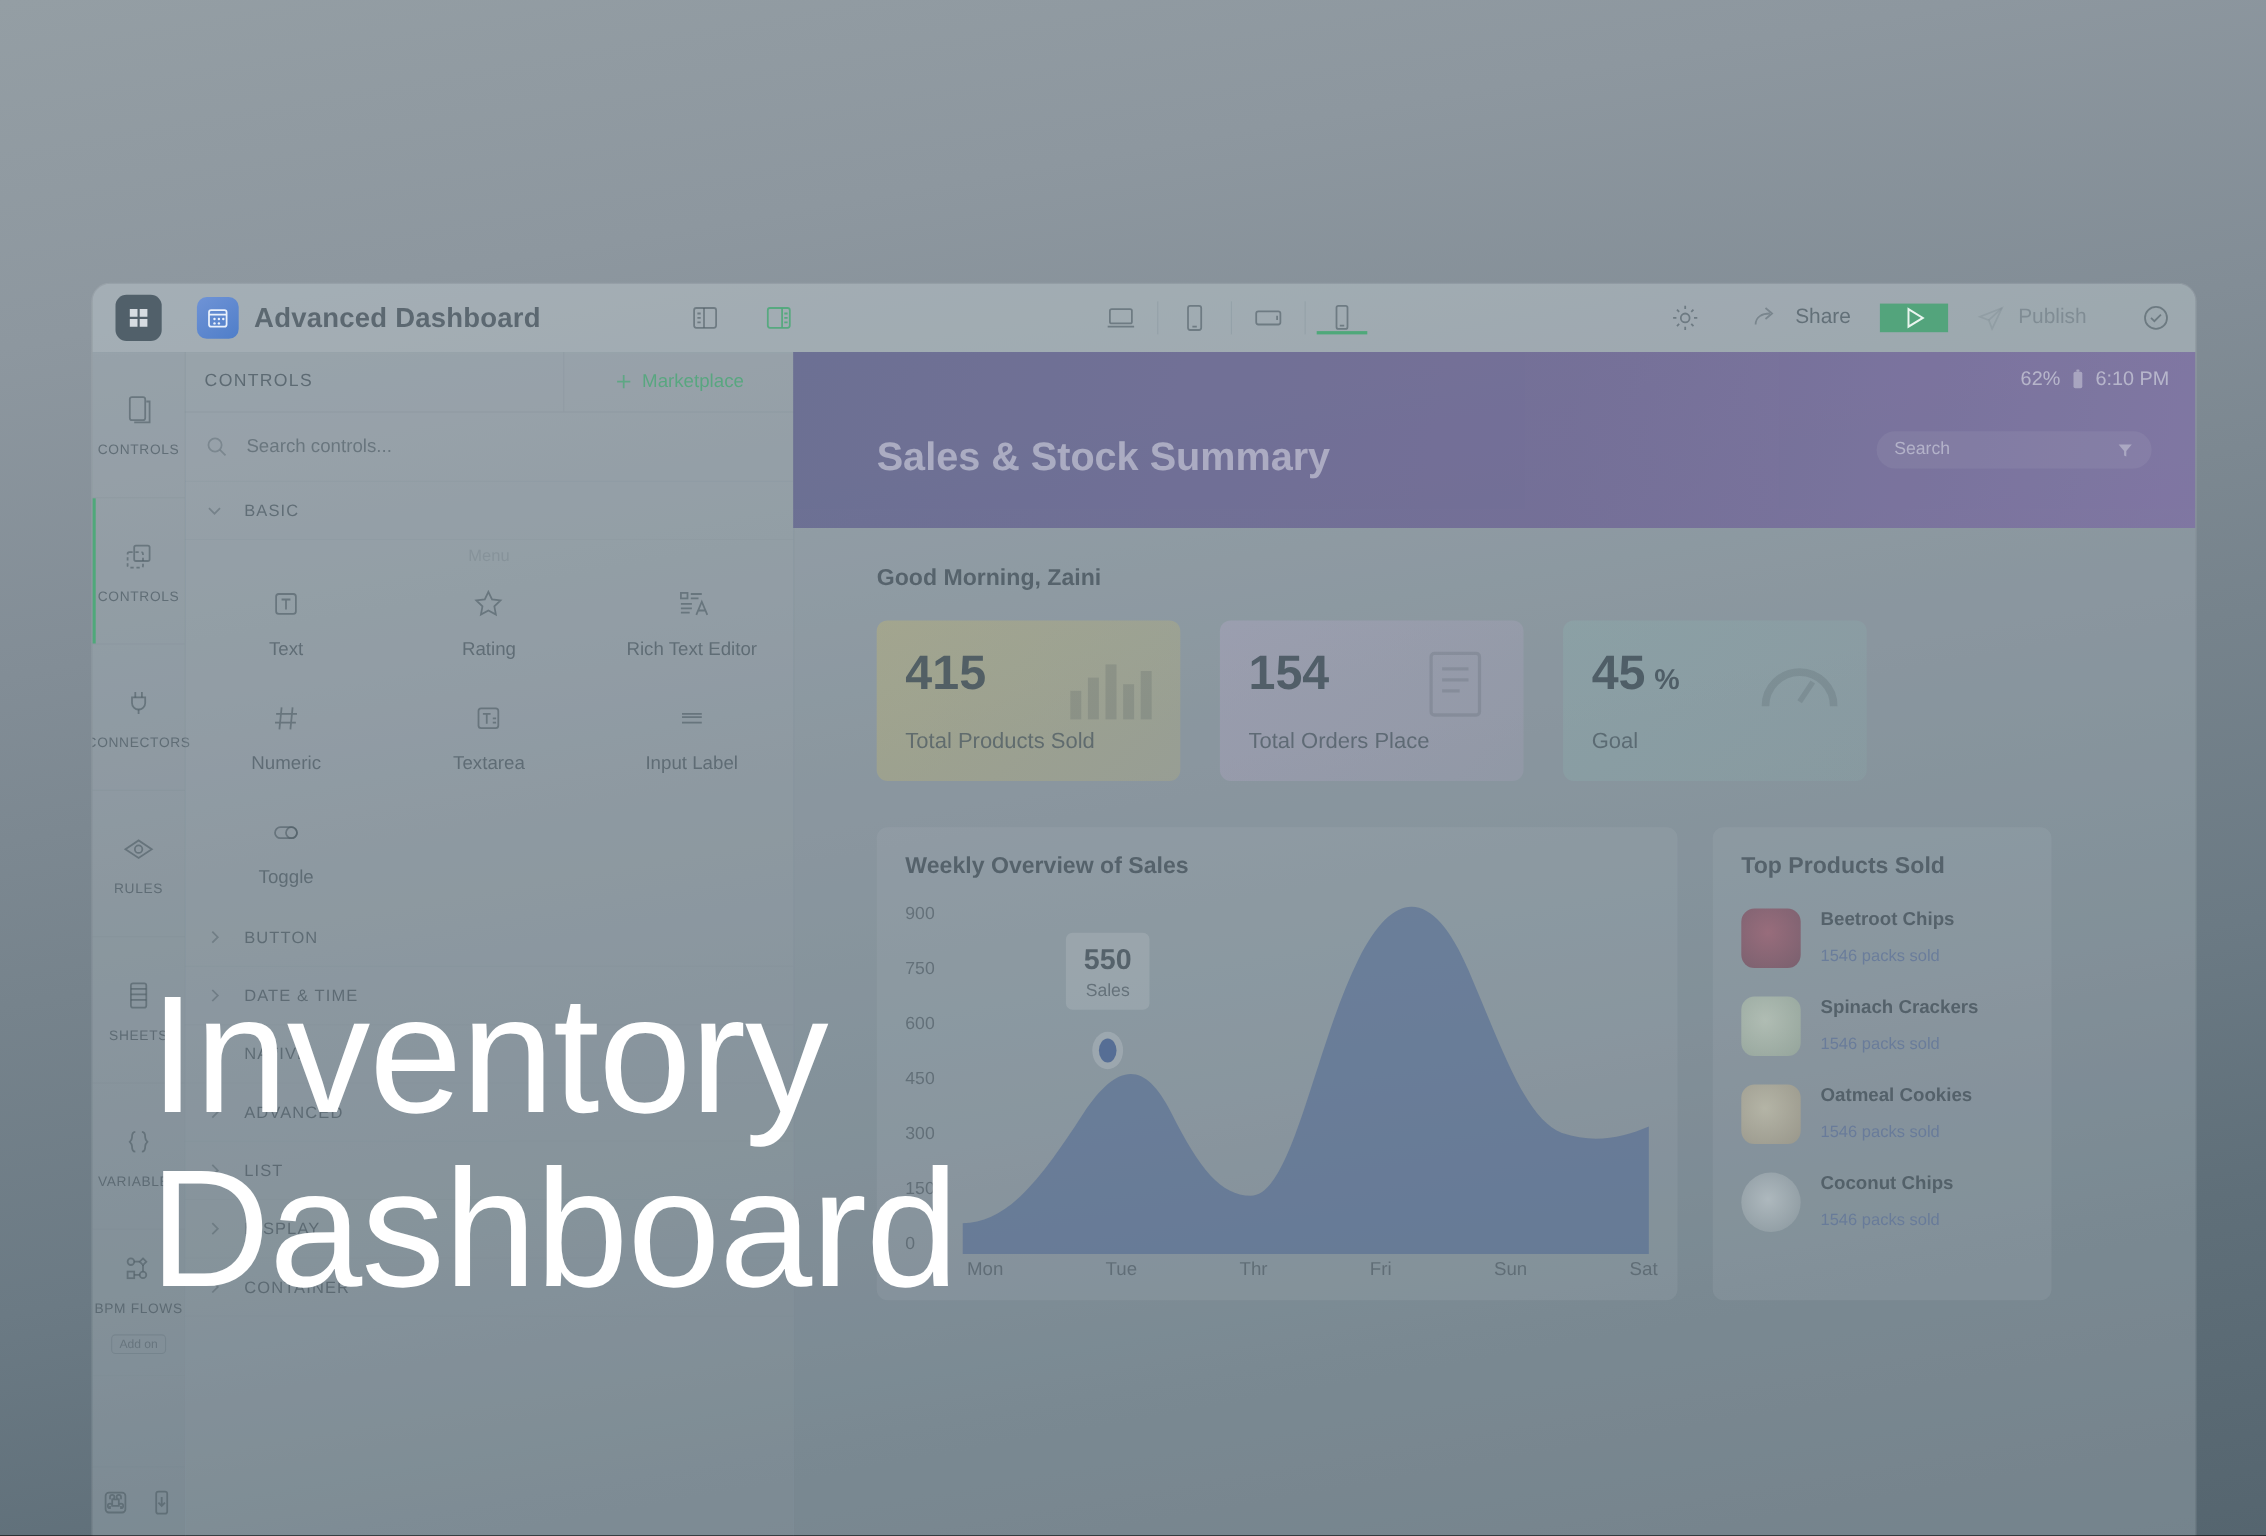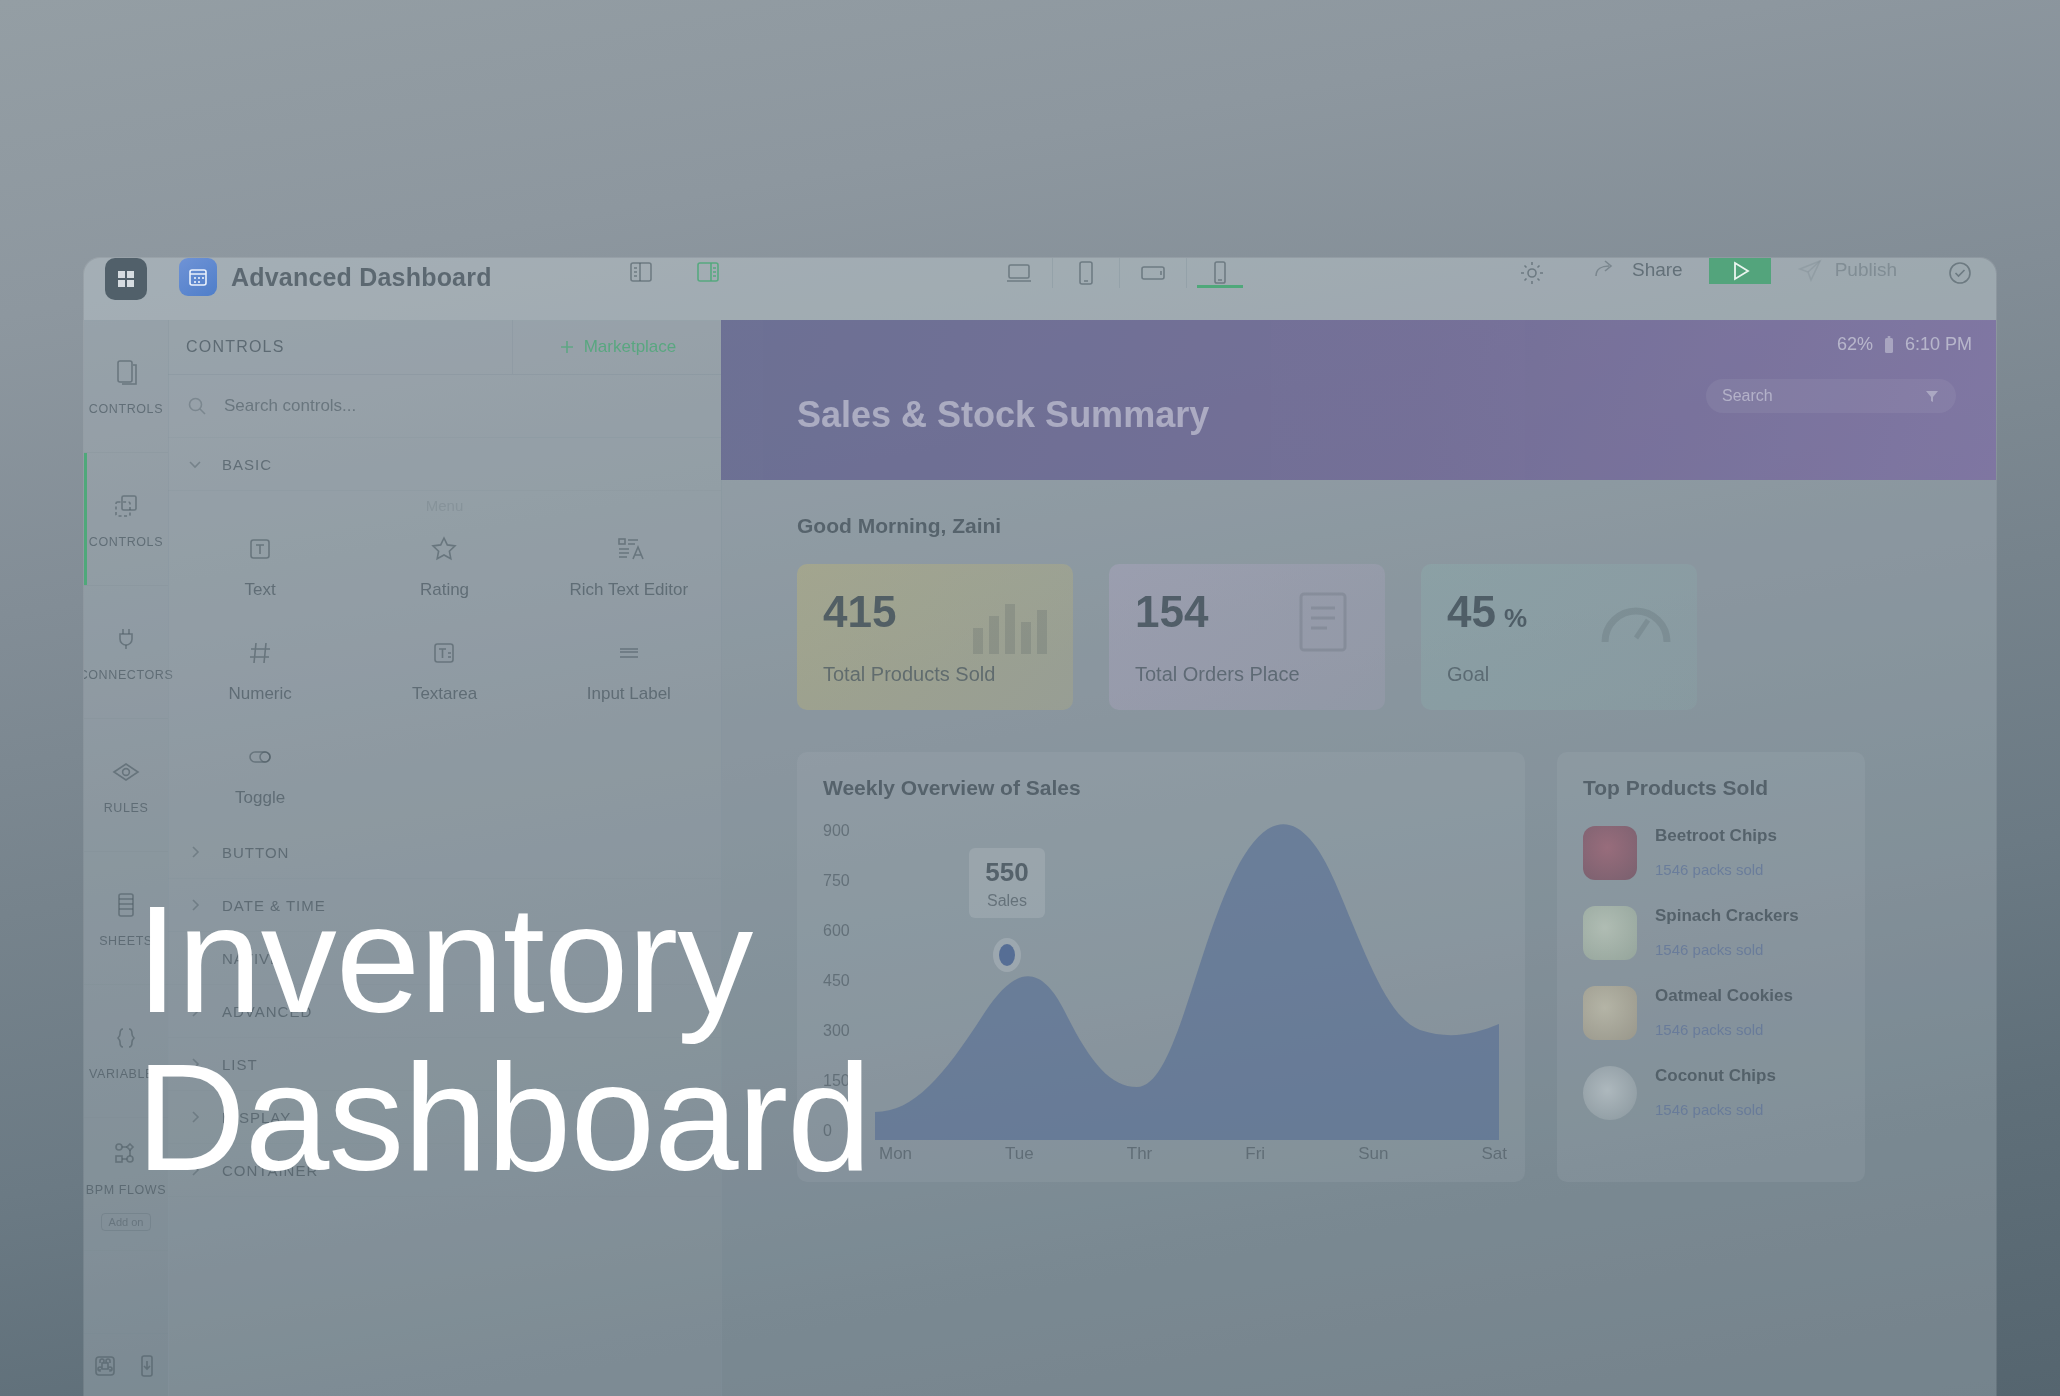--- a/index.html
+++ b/index.html
@@ -17,21 +17,21 @@
   #window{
     position:absolute;left:84px;top:258px;width:1912px;height:1140px;
     border-radius:16px 16px 0 0;
     background:rgba(178,189,194,0.30);
     overflow:hidden;
     box-shadow:0 0 0 1px rgba(255,255,255,0.10);
   }
   
   .toolbar{
     position:absolute;left:0;top:0;width:100%;height:62px;
-    display:flex;align-items:flex-start;
+    display:flex;align-items:center;
     background:rgba(197,207,211,0.26);
     border-bottom:1px solid rgba(120,136,146,0.30);
   }
   .tb-logo{
     width:84px;display:flex;align-items:center;justify-content:center;
   }
   .logo-sq{
     width:42px;height:42px;border-radius:10px;background:#51606a;
     display:flex;align-items:center;justify-content:center;
   }
@@ -158,21 +158,21 @@
     position:relative;opacity:.72;
   }
   .ph-status{
     position:absolute;right:24px;top:14px;display:flex;align-items:center;gap:10px;
     color:#e6e3f2;font-size:18px;opacity:.72;
   }
   .ph-title{
     position:absolute;left:76px;top:74px;font-size:36px;font-weight:bold;color:#e9e6f4;opacity:.62;
   }
   .ph-search{
-    position:absolute;right:40px;top:59px;width:218px;height:34px;border-radius:17px;
+    position:absolute;right:40px;top:72px;width:218px;height:34px;border-radius:17px;
     background:rgba(255,255,255,0.10);display:flex;align-items:center;padding:0 16px;
     color:#ddd8ec;font-size:16px;opacity:.75;justify-content:space-between;
   }
   .greet{
     padding:34px 16px 0 76px;font-size:21px;font-weight:bold;color:#49565f;opacity:.80;
   }
   .cards{
     display:flex;gap:36px;padding:26px 0 0 76px;
   }
   .card{

